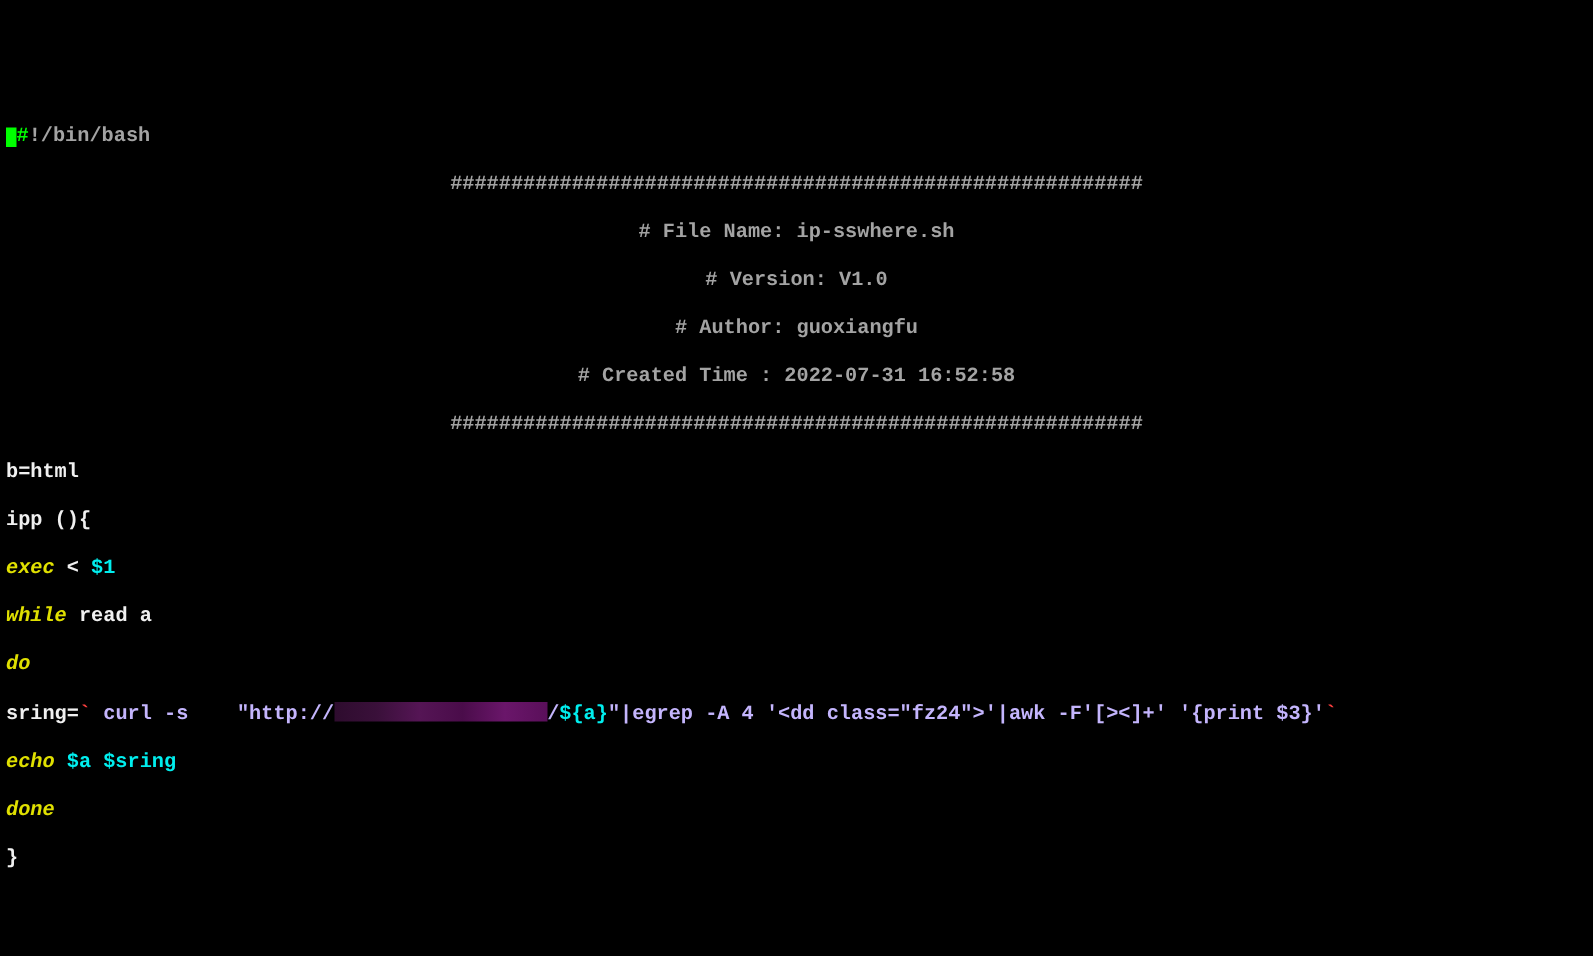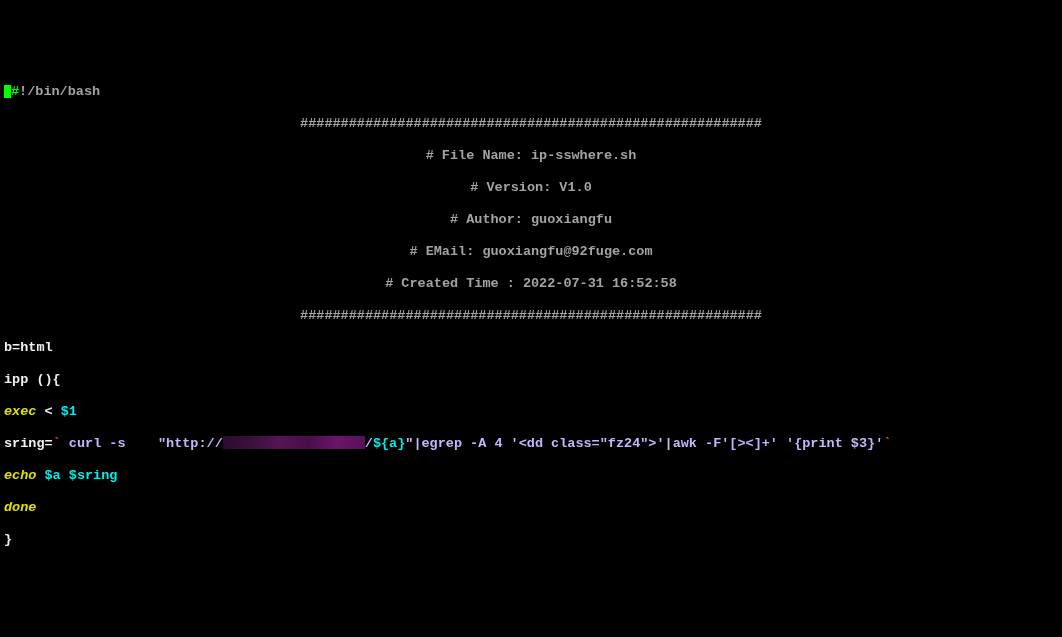--- a/index.html
+++ b/index.html
@@ -43,26 +43,27 @@
 <body>
 
 
 
 <div>
 <span class="line"><span class="cursor"></span><span class="green">#</span><span class="cyan">!/bin/bash</span></span>
 <span class="line cyan">#########################################################</span>
 <span class="line cyan"># File Name: ip-sswhere.sh</span>
 <span class="line cyan"># Version: V1.0</span>
 <span class="line cyan"># Author: guoxiangfu</span>
-<span class="line cyan"># EMail: guoxiangfu@92fuge.com</span>
 <span class="line cyan"># Created Time : 2022-07-31 16:52:58</span>
 <span class="line cyan">#########################################################</span>
 <span class="line"><span class="white">b</span><span class="white">=html</span></span>
 <span class="line white">ipp (){</span>
 <span class="line"><span class="yellow">exec</span><span class="white"> &lt; </span><span class="cyan-b">$1</span></span>
+<span class="line"><span class="yellow">while</span><span class="white"> read</span><span class="white"> a</span></span>
+<span class="line yellow">do</span>
 <span class="line"><span class="white">sring</span><span class="white">=</span><span class="red">`</span><span class="purple"> curl -s</span><span class="purple">    "http://</span><span class="blur1"></span><span class="purple">/</span><span class="cyan-b">${a}</span><span class="purple">"</span><span class="purple">|egrep -A 4 '&lt;dd class="fz24"&gt;'|awk -F'[&gt;&lt;]+' '{print $3}'</span><span class="red">`</span></span>
 <span class="line"><span class="yellow">echo</span><span class="cyan-b"> $a $sring</span></span>
 <span class="line yellow">done</span>
 <span class="line white">}</span>
 
 
 
 
 
 

